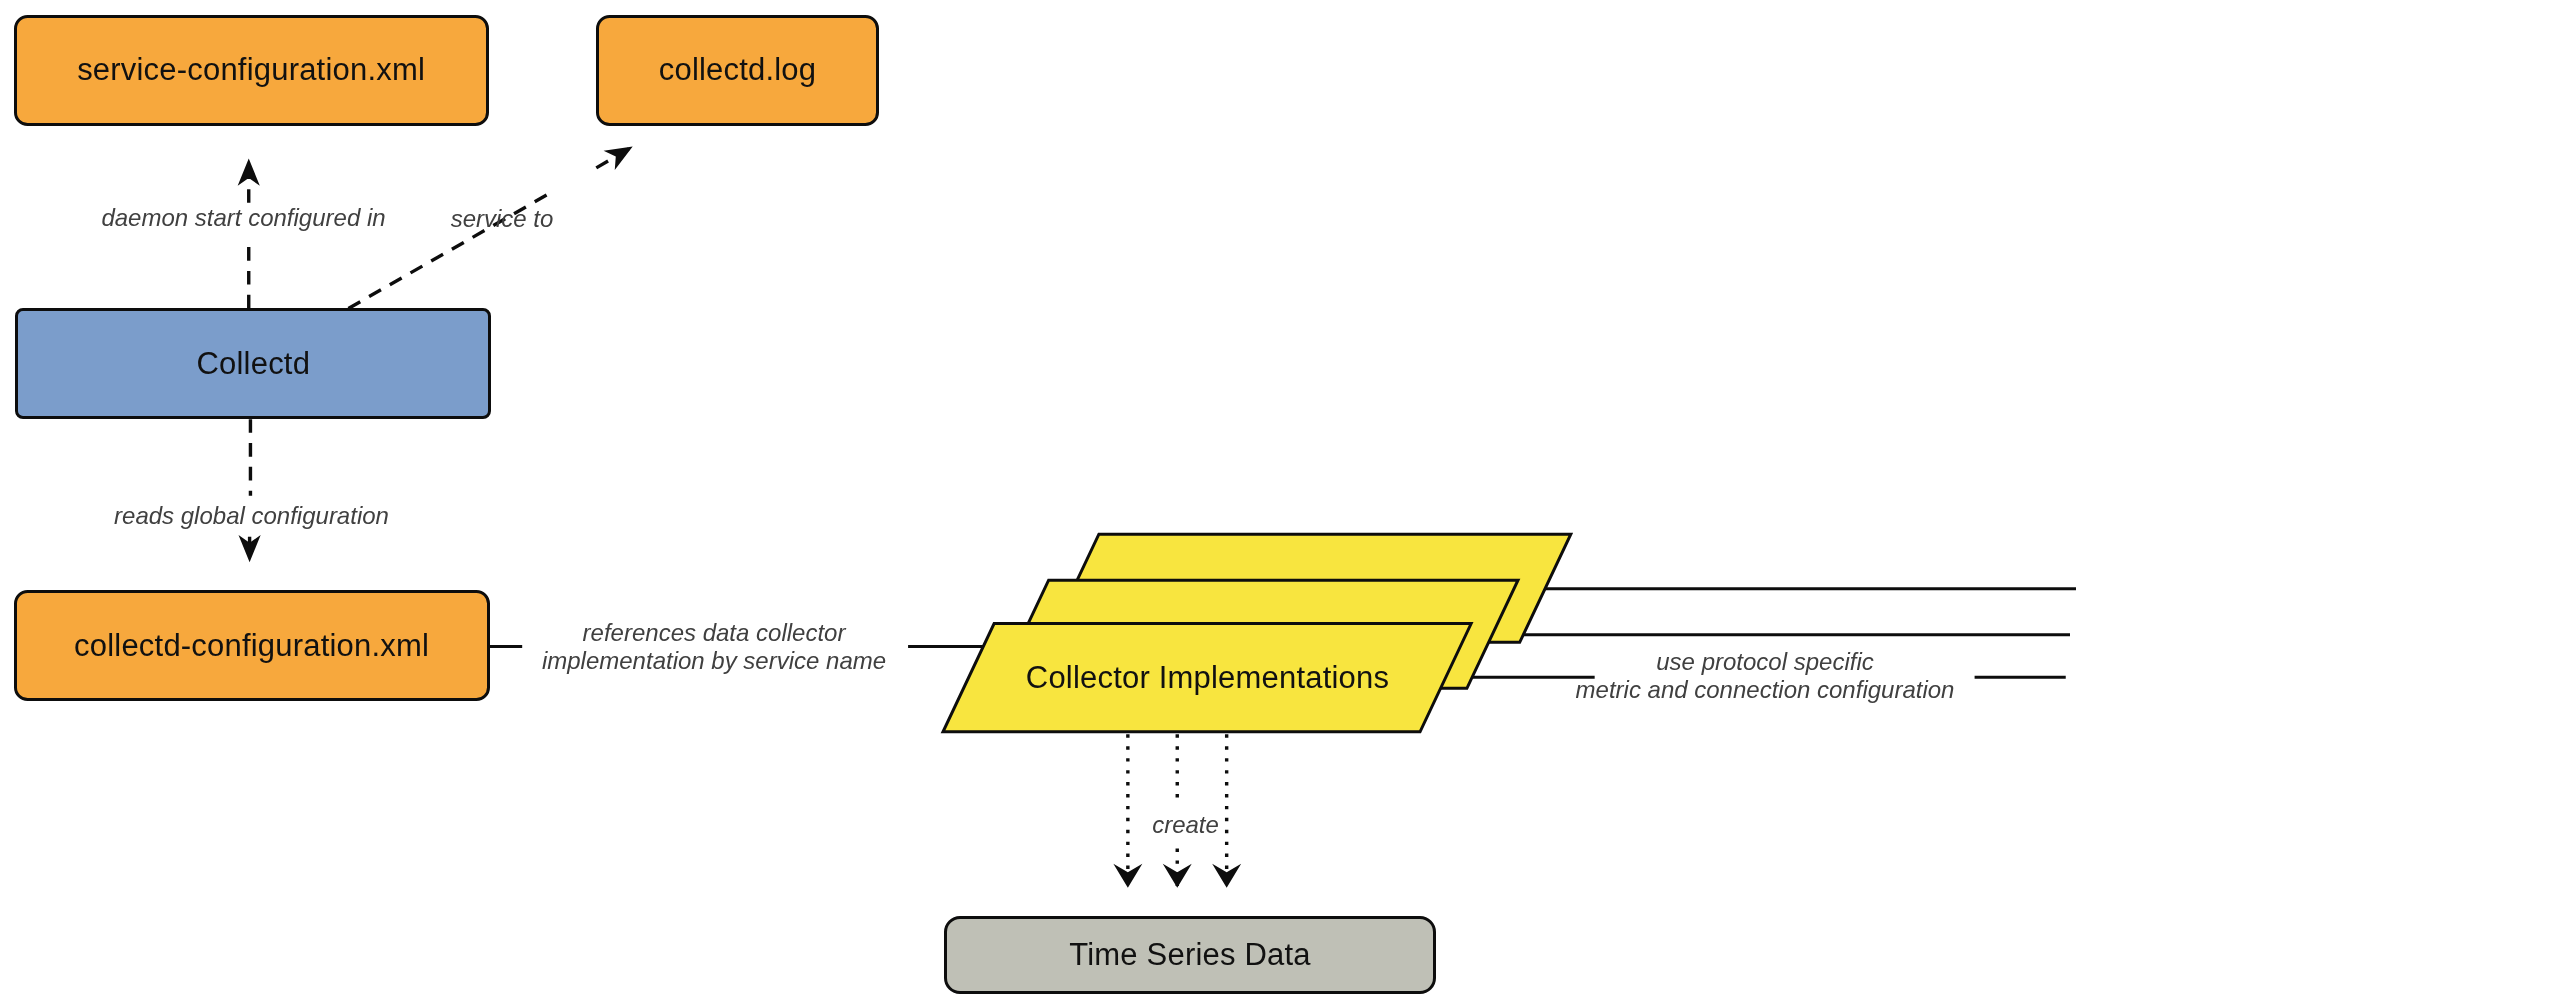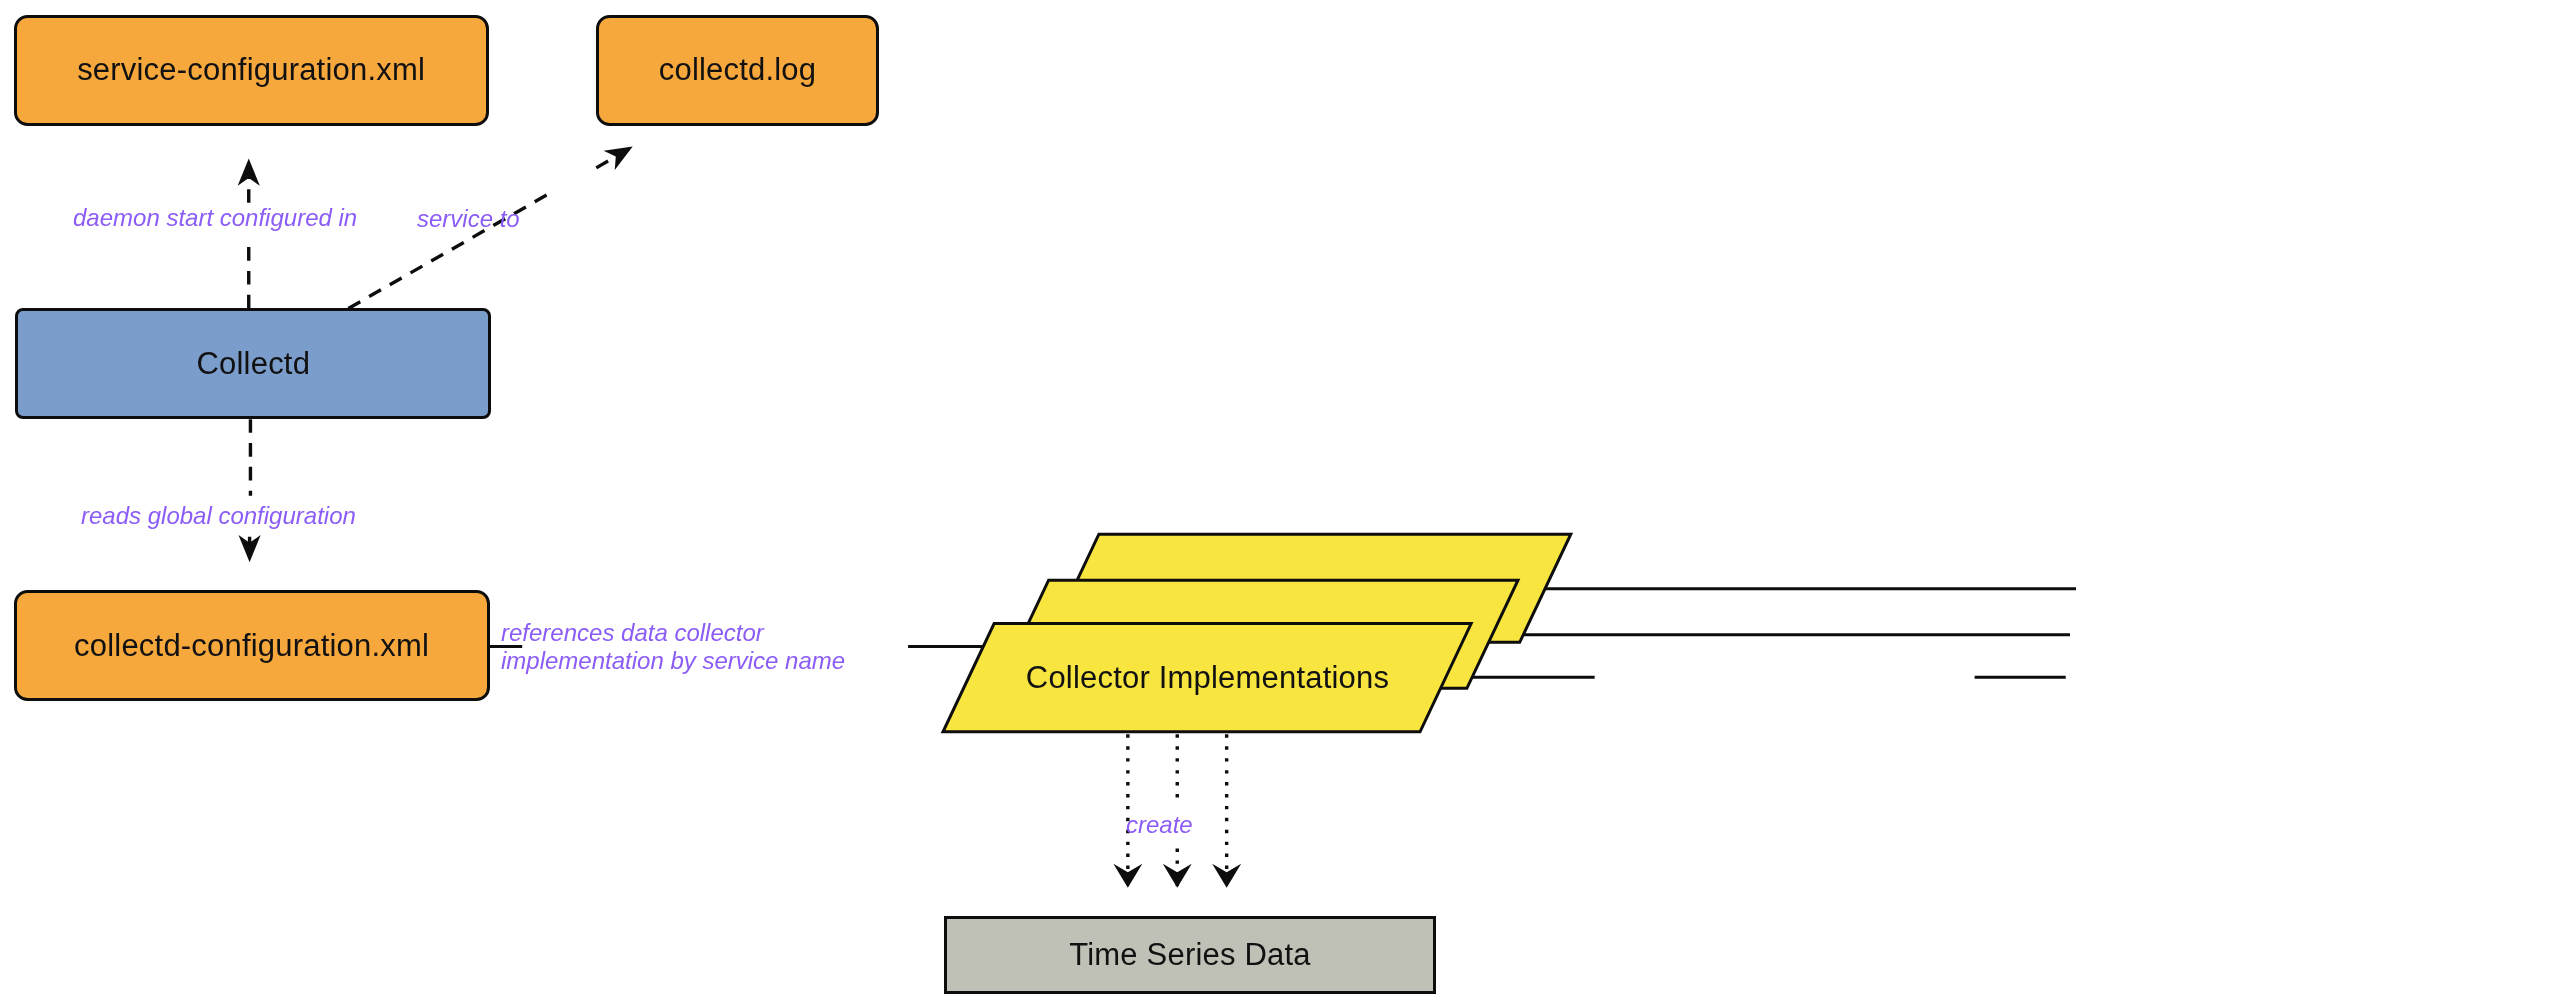--- a/index.html
+++ b/index.html
@@ -20,21 +20,21 @@
     box-sizing:border-box;
     border:3px solid #0d0d0d;
     font-size:31px;
     color:#111111;
     z-index:3;
     letter-spacing:0.2px;
     white-space:nowrap;
   }
   .node.orange{background:#f7a83d;border-radius:13.6px;}
   .node.blue{background:#7b9dcb;border-radius:8px;}
-  .node.gray{background:#bfc0b6;border-radius:0;}
+  .node.gray{background:#bfc0b6;border-radius:16px;}
   .n-service{left:13.6px;top:14.5px;width:475px;height:111px;}
   .n-log{left:596px;top:14.5px;width:283px;height:111px;}
   .n-collectd{left:15.3px;top:308px;width:476px;height:111px;}
   .n-config{left:13.6px;top:590px;width:476px;height:111px;}
   .n-tsd{left:944px;top:916px;width:492px;height:78px;}
   
   .n-cc-back{left:2135px;top:533px;width:436px;height:109px;z-index:2;}
   .n-cc-mid{left:2094px;top:579px;width:434px;height:109px;z-index:3;}
   .n-cc-front{left:2055px;top:624px;width:434px;height:109px;z-index:4;word-spacing:12px;}
   
@@ -42,21 +42,22 @@
     position:absolute;left:969px;top:660px;width:477px;
     text-align:center;font-size:31px;color:#111111;z-index:2;
     letter-spacing:0.2px;white-space:nowrap;
   }
   
   .edge-label{
     position:absolute;
     font-style:italic;
     font-size:24px;
     line-height:28px;
-    color:#8b5cf6;
+    color:#404040;
+    text-align:center;
     z-index:5;
     white-space:nowrap;
   }
   .lbl-daemon{left:73px;top:204px;width:341px;}
   .lbl-logging{left:417px;top:205px;width:170px;}
   .lbl-reads{left:81px;top:502px;width:341px;}
   .lbl-references{left:501px;top:619px;width:426px;}
   .lbl-useprotocol{left:1552px;top:648px;width:426px;}
   .lbl-create{left:1126px;top:811px;width:119px;}
 </style>
@@ -145,17 +146,21 @@
 
   <div class="edge-label lbl-logging">service to</div>
 
   <div class="edge-label lbl-reads">reads global configuration</div>
 
   <div class="edge-label lbl-references">
     <div>references data collector</div>
     <div>implementation by service name</div>
   </div>
 
+  <div class="edge-label lbl-useprotocol">
+    <div>use protocol specific</div>
+    <div>metric and connection configuration</div>
+  </div>
 
   <div class="edge-label lbl-create">create</div>
 
 </div>
 
 
 </body></html>

